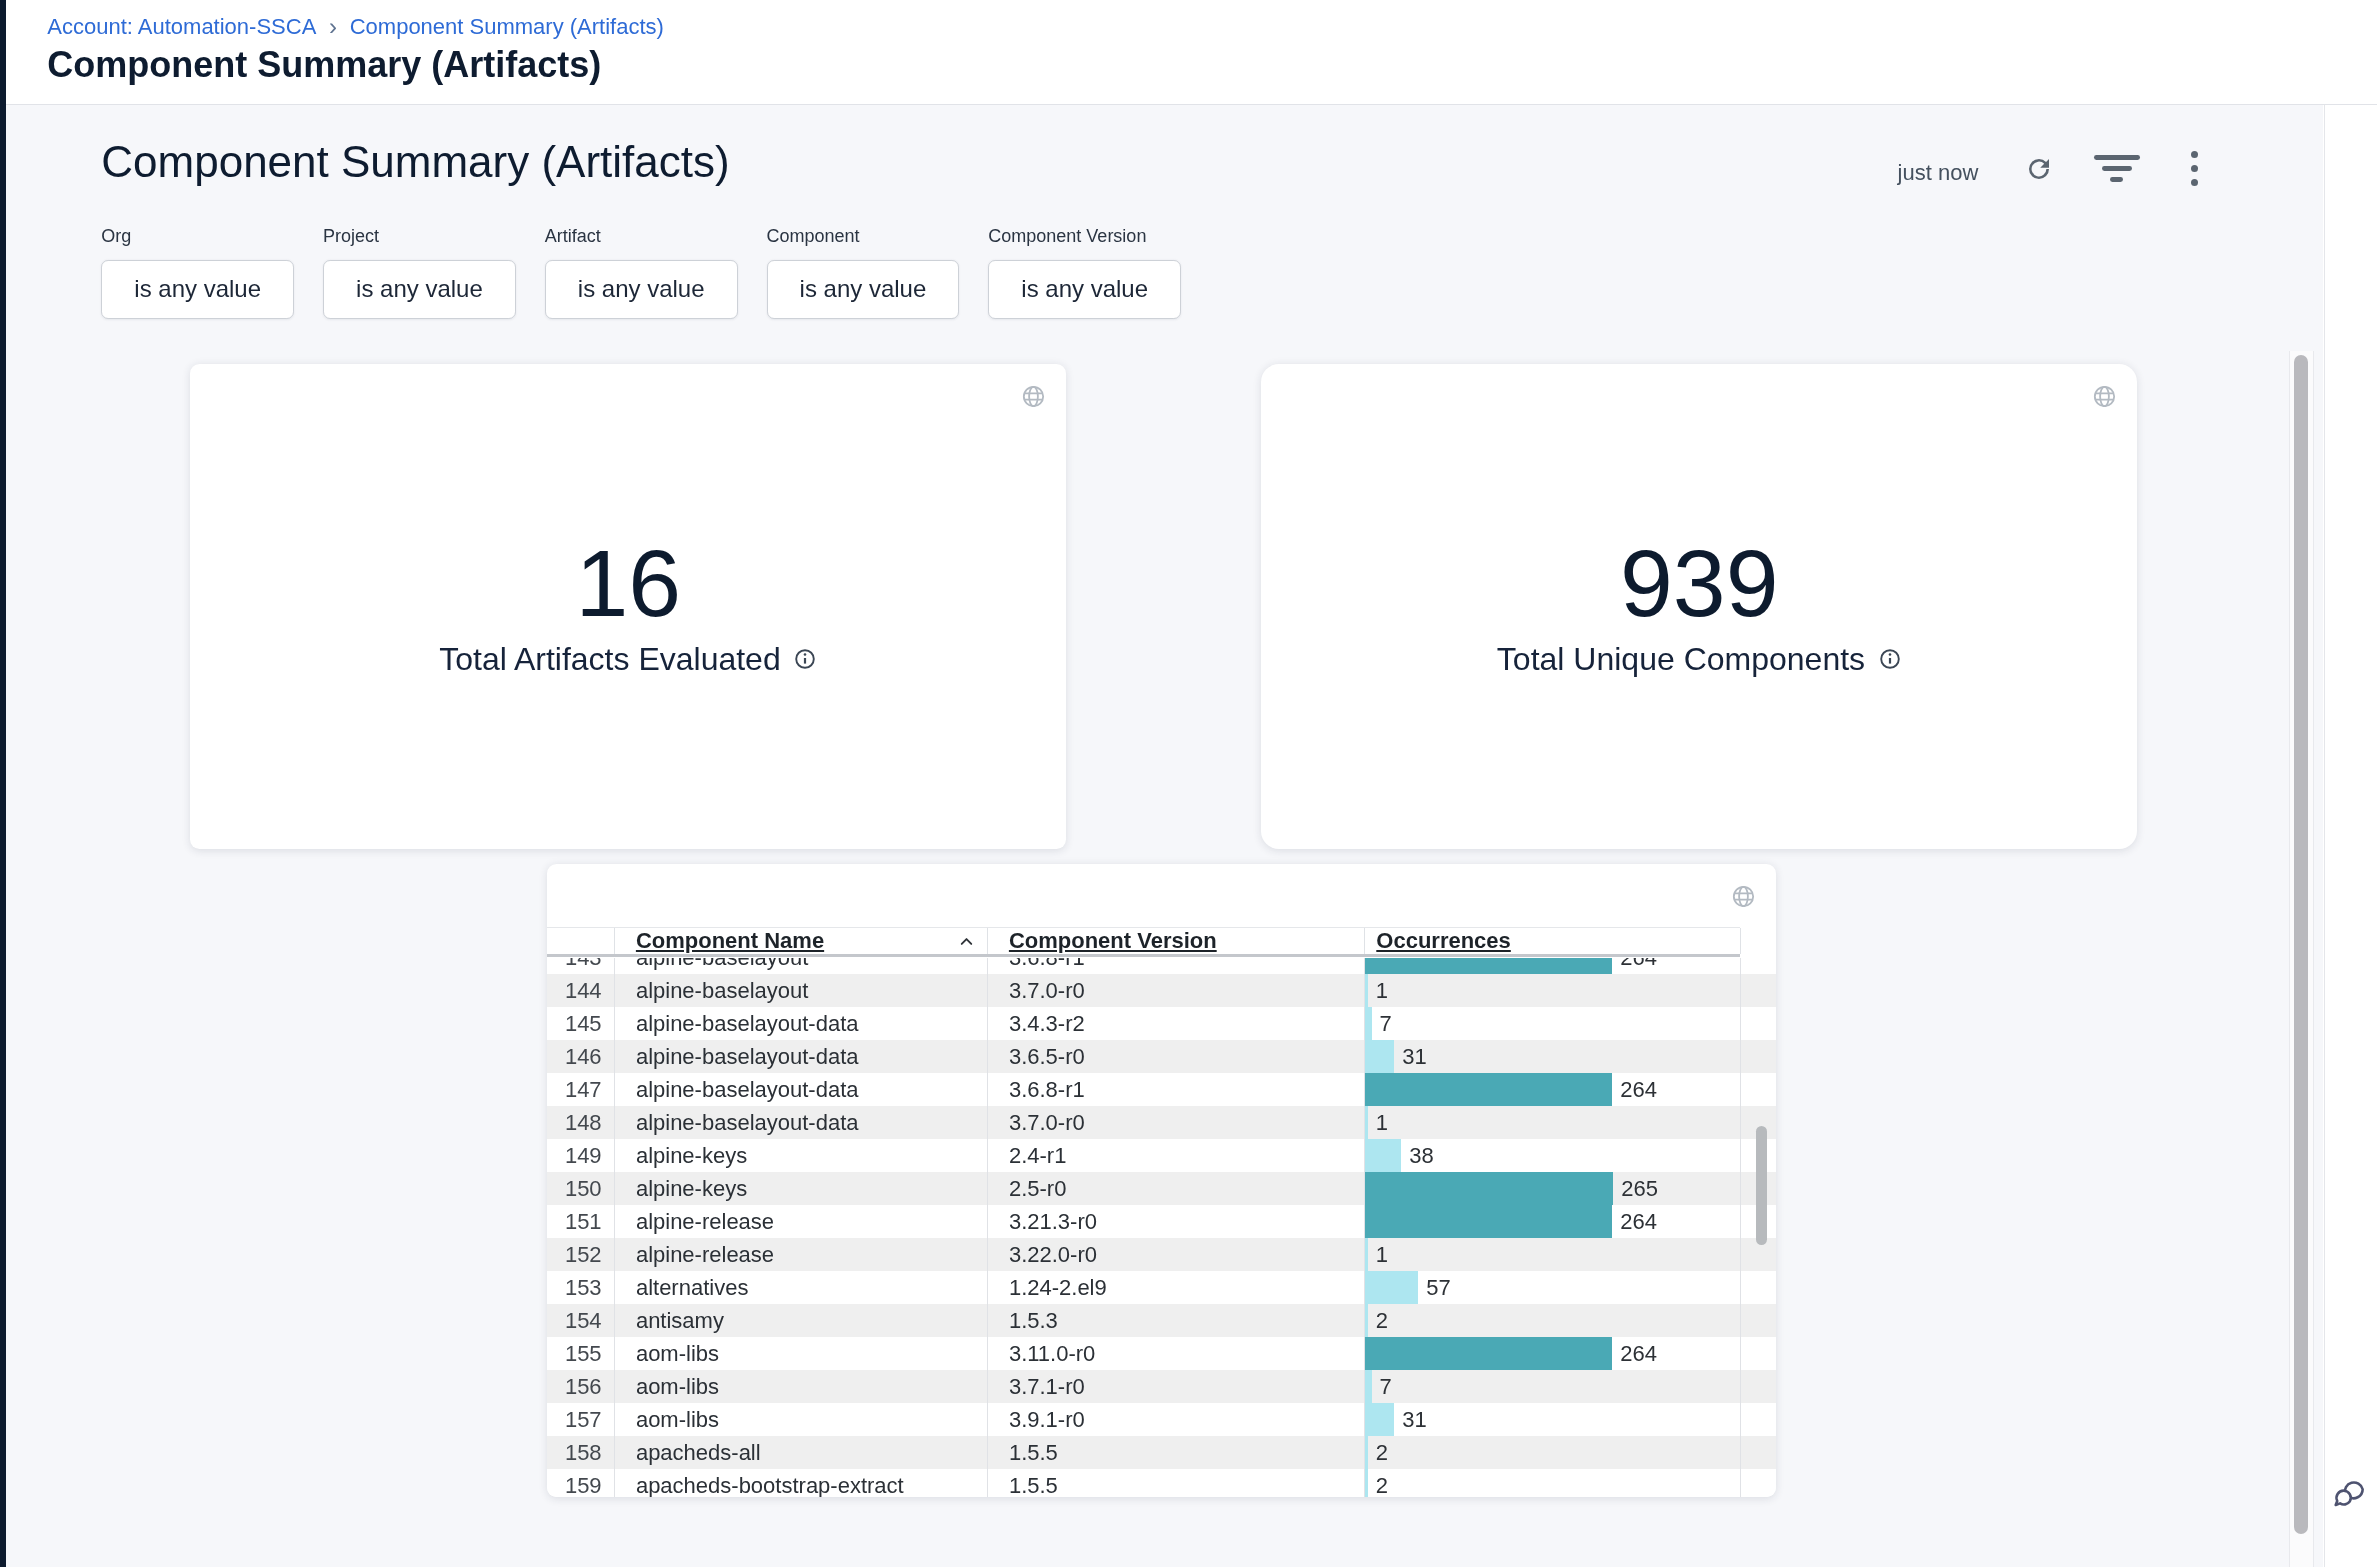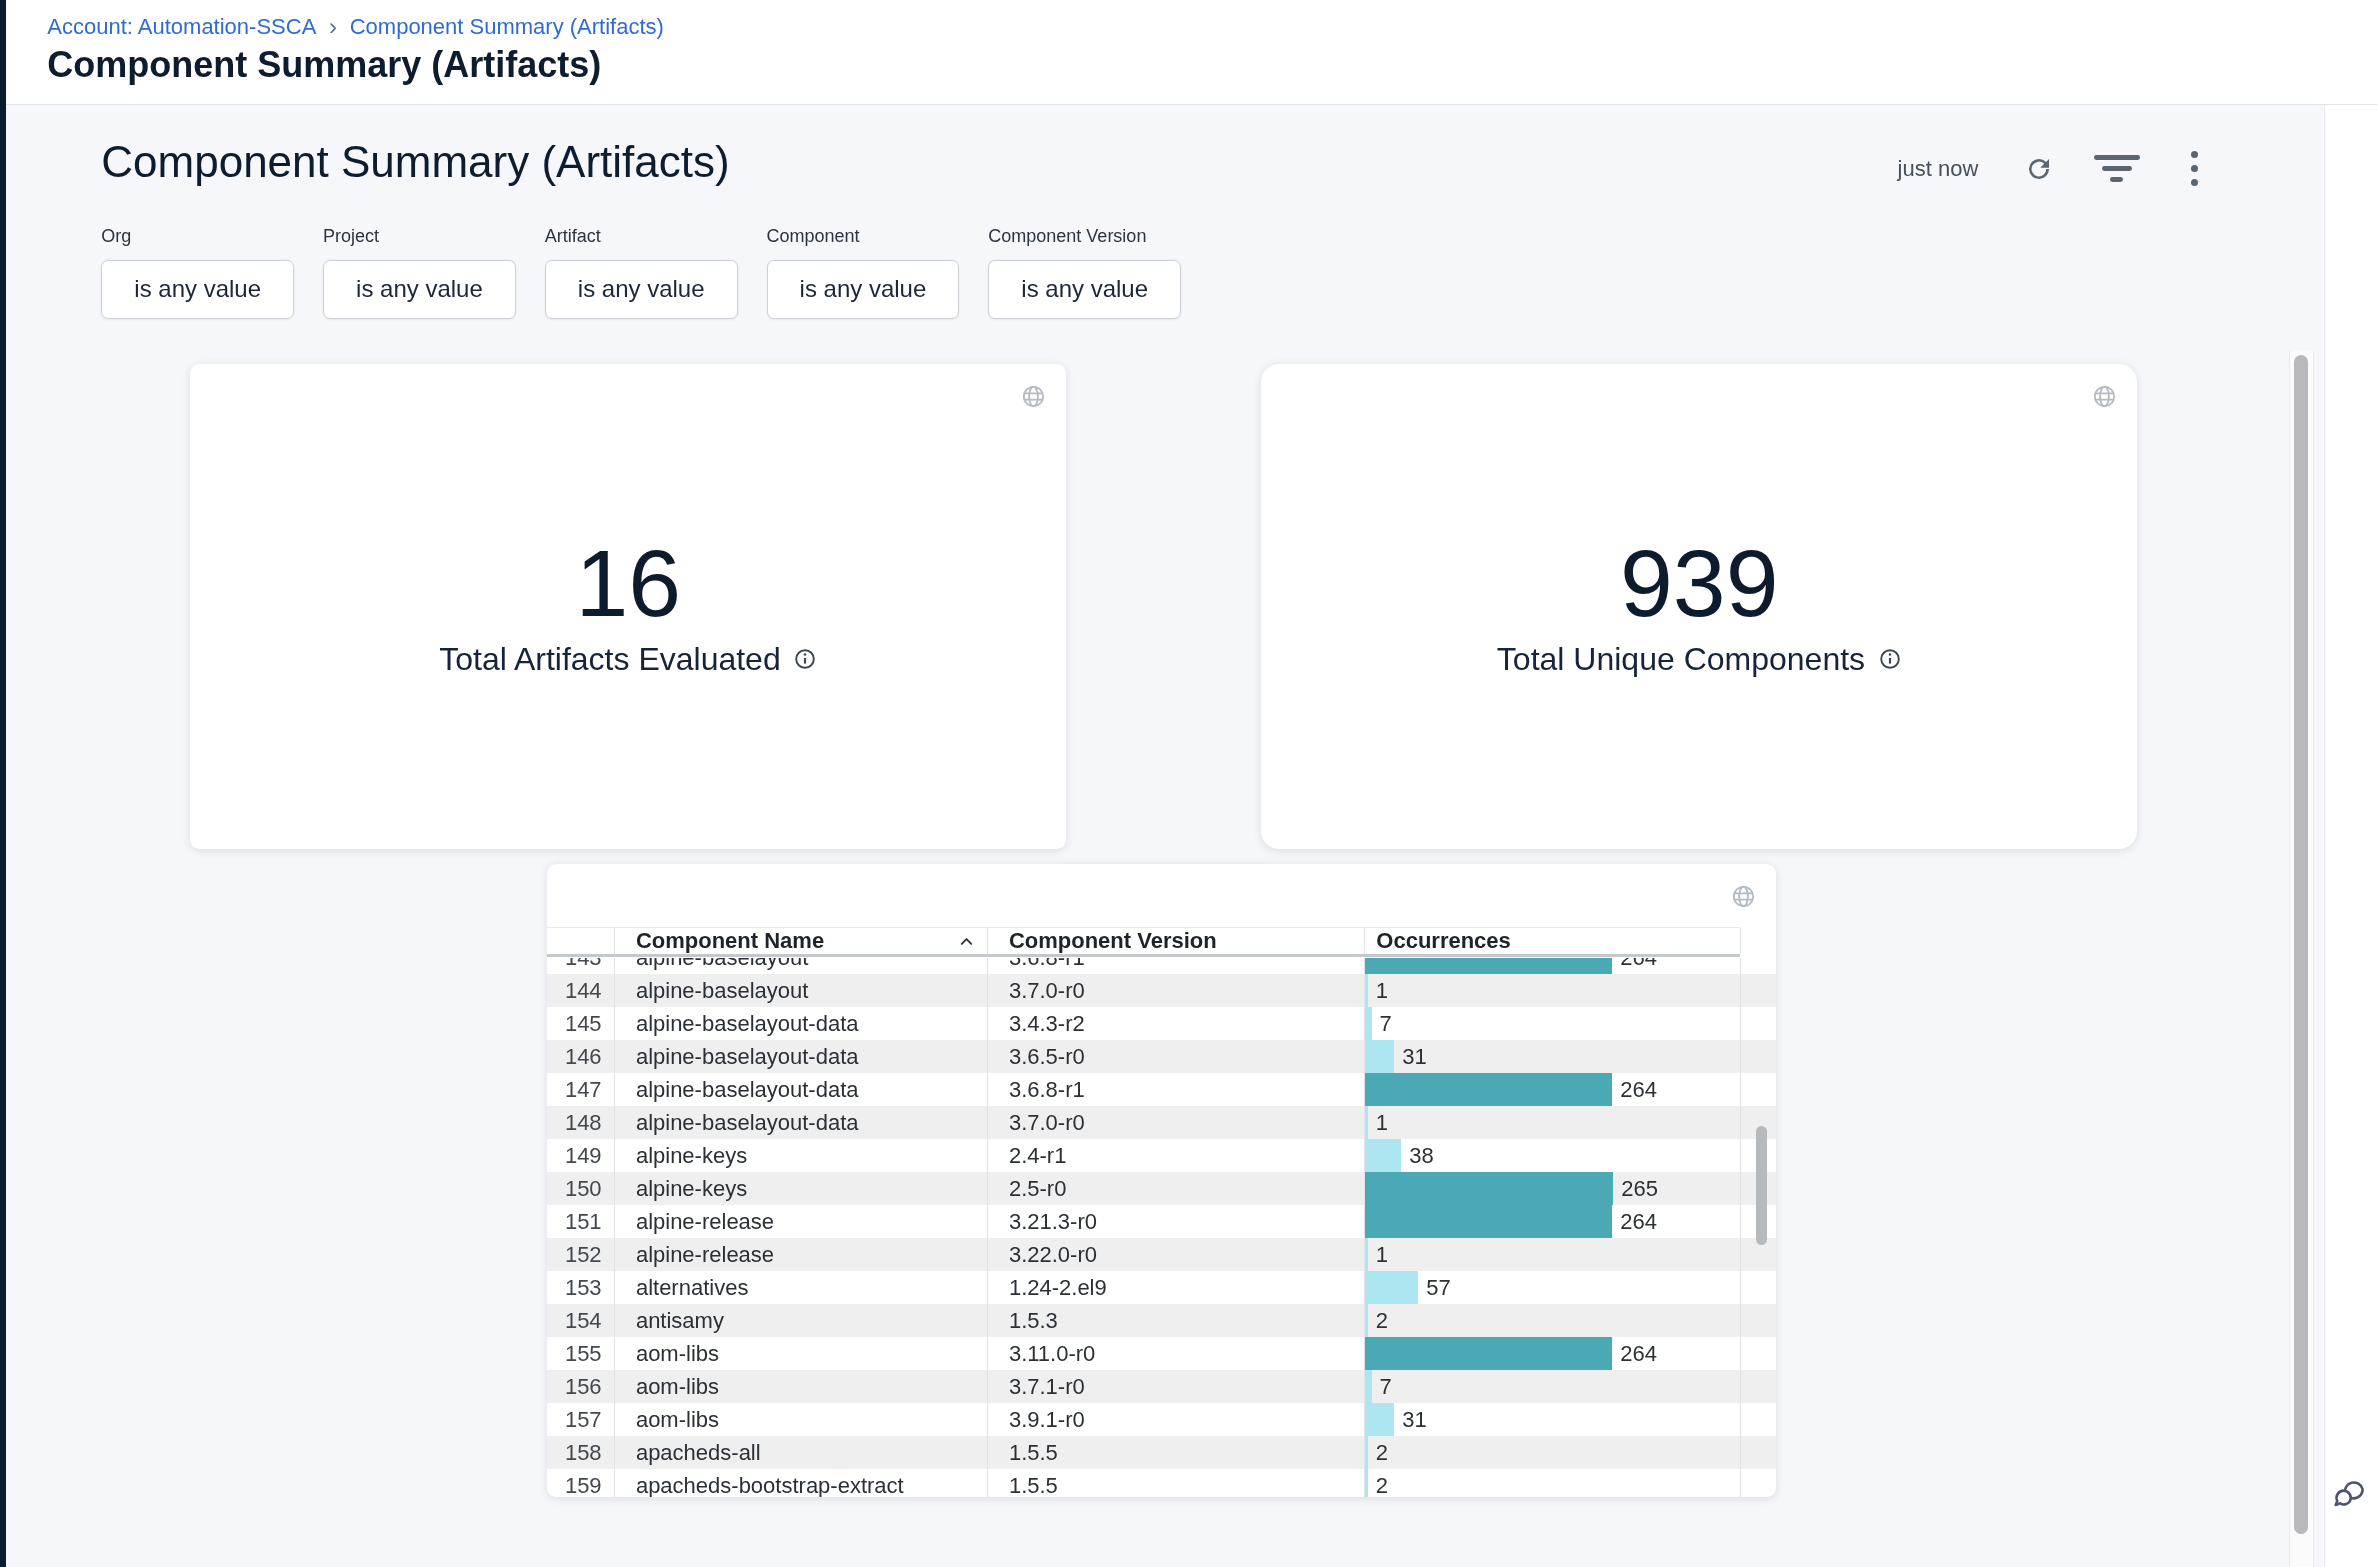--- a/index.html
+++ b/index.html
@@ -17,21 +17,21 @@
   .crumb-sep{color:#5f7390;font-size:24px;line-height:22px;}
   .page-title{position:absolute;left:41px;top:44px;font-size:36px;font-weight:700;color:#0e1c30;}
 
   
   .page{position:absolute;left:6.3px;top:105px;width:2317px;height:1462px;background:#f6f7fa;}
   .right-margin{position:absolute;left:2324px;top:105px;width:54px;height:1462px;background:#fff;
                 border-left:0.8px solid #e4e6ea;}
 
   
   .dash-heading{position:absolute;left:95px;top:32px;font-size:44px;color:#0e1c30;}
-  .dash-controls{position:absolute;right:111px;top:46px;display:flex;align-items:center;gap:43px;}
+  .dash-controls{position:absolute;right:111px;top:46px;display:flex;align-items:flex-end;gap:43px;}
   .refresh-ts{font-size:22px;color:#44505e;}
   .icon-btn{background:none;border:none;padding:0;cursor:pointer;display:flex;align-items:center;justify-content:center;width:35px;height:35px;}
   .filter-icon{display:flex;flex-direction:column;align-items:center;gap:6.3px;}
   .filter-icon .l1{width:46px;height:4.8px;background:#5b6570;border-radius:2.4px;}
   .filter-icon .l2{width:30px;height:4.8px;background:#5b6570;border-radius:2.4px;}
   .filter-icon .l3{width:12.7px;height:4.8px;background:#5b6570;border-radius:2.4px;}
   .kebab-icon{display:flex;flex-direction:column;gap:7.1px;align-items:center;}
   .kebab-icon i{width:7.1px;height:7.1px;border-radius:50%;background:#5b6570;}
 
   
@@ -54,21 +54,21 @@
   .globe{position:absolute;right:19px;top:19px;}
 
   
   .table-card{left:541px;top:759px;width:1229px;height:633px;overflow:hidden;}
   .tbl-title{position:absolute;left:0;right:0;top:0;height:63px;display:flex;align-items:center;justify-content:center;gap:12.7px;
              font-size:32px;color:#16202e;}
   .thead{position:absolute;left:0;top:63px;height:26px;width:1193px;display:grid;
          grid-template-columns:67px 373px 377px 377px;background:#fff;z-index:2;
          border-top:0.8px solid #e5e7ea;border-bottom:3.2px solid #c4c7cc;}
   .th{display:flex;align-items:center;font-size:22px;font-weight:700;color:#1d2329;
-      border-left:0.8px solid #dfe2e6;padding-left:20.6px;box-sizing:border-box;cursor:pointer;}
+      border-left:0.8px solid #dfe2e6;padding-left:20.6px;box-sizing:border-box;cursor:pointer;text-decoration:underline;}
   .th.gutter{border-left:none;padding-left:0;cursor:default;}
   .th.occ{padding-left:11px;border-right:0.8px solid #dfe2e6;}
   .th.name{justify-content:space-between;padding-right:11px;}
 
   .rows-wrap{position:absolute;left:0;right:0;top:94px;bottom:0;overflow:hidden;z-index:1;}
   .trow{width:1229px;height:33px;display:grid;grid-template-columns:67px 373px 377px 377px 36px;background:#fff;}
   .trow:first-child{margin-top:-16.7px;}
   .trow.stripe{background:#efefef;}
   .td{display:flex;align-items:center;font-size:22px;color:#2b3036;border-left:0.8px solid #e0e2e6;
       padding-left:20.6px;box-sizing:border-box;overflow:hidden;white-space:nowrap;height:100%;}

